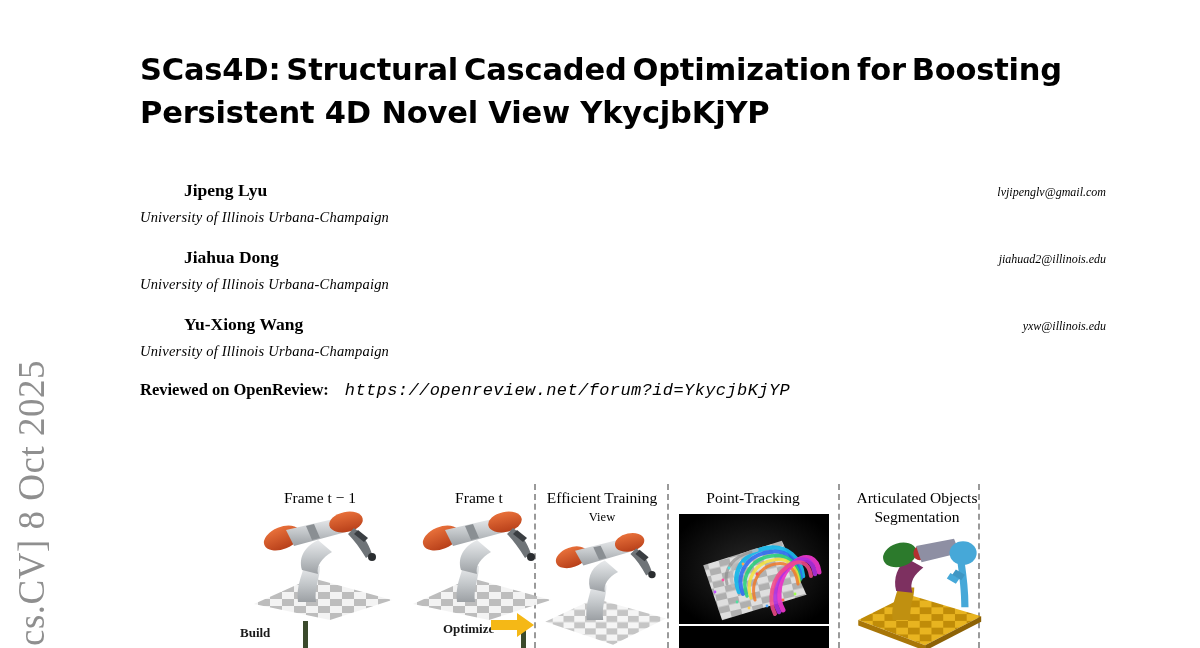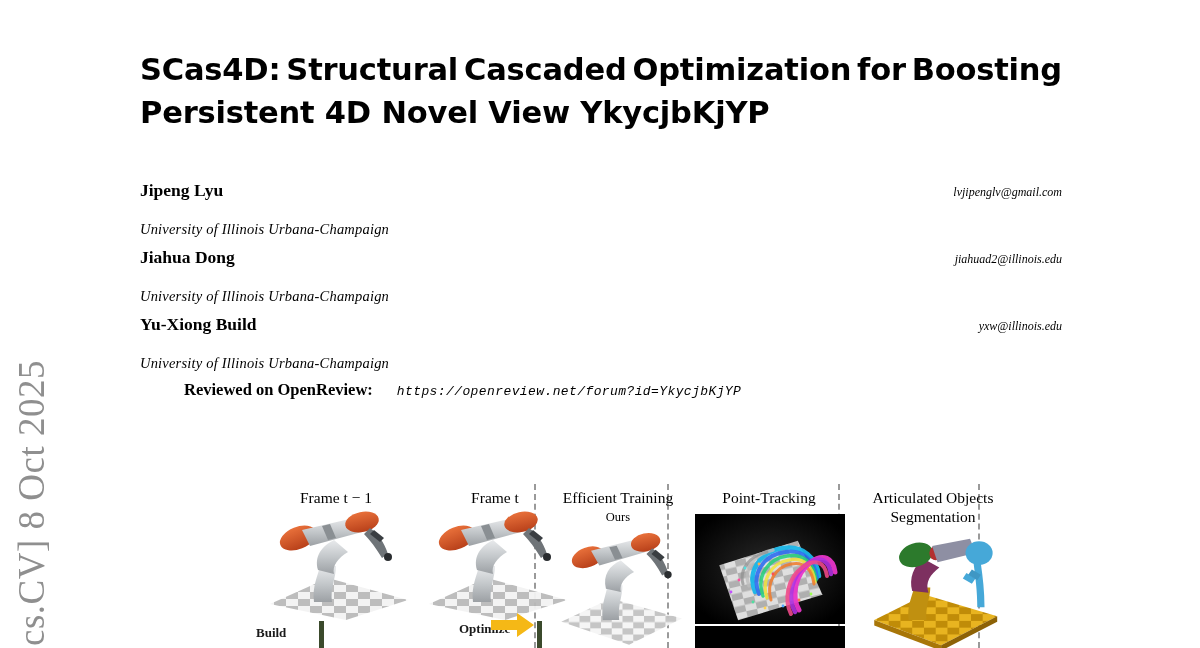--- a/index.html
+++ b/index.html
@@ -59,73 +59,73 @@
   }
   #title .line2 { display: block; }
 
   
   .author-block { position: absolute; left: 140px; width: 922px; }
   .author-row {
     display: flex;
     justify-content: space-between;
     align-items: baseline;
     width: 100%;
+    margin-left: 44px;
   }
   .author-name {
     font-family: "Liberation Serif", serif;
     font-weight: bold;
     font-size: 17.5px;
     color: #000;
   }
   .author-email {
     font-family: "Liberation Serif", serif;
     font-style: italic;
     font-size: 12px;
     color: #000;
   }
   .author-affil {
     font-family: "Liberation Serif", serif;
     font-style: italic;
     font-size: 14.5px;
     color: #000;
-    margin-top: 20px;
+    margin-top: 8px;
     letter-spacing: 0.2px;
   }
 
   #reviewed-line {
     position: absolute;
     left: 140px;
     top: 380px;
     display: flex;
     align-items: baseline;
     white-space: nowrap;
   }
   #reviewed-label {
     font-family: "Liberation Serif", serif;
     font-weight: bold;
     font-size: 16.5px;
-    margin-left: 44px;
   }
   #reviewed-url {
     font-family: "Liberation Mono", monospace;
     font-style: italic;
-    font-size: 13px;
-    margin-left: 24px;
+    font-size: 17px;
+    margin-left: 16px;
     letter-spacing: 0.4px;
   }
 
   
   #figure {
     position: absolute;
     left: 232px;
     top: 484px;
     width: 760px;
     height: 164px;
   }
-  .panel { position: absolute; top: 0; margin-left: 16px; }
+  .panel { position: absolute; top: 0; }
   .panel-caption {
     position: absolute;
     top: 4px;
     width: 100%;
     text-align: center;
     font-family: "Liberation Serif", serif;
     font-size: 15.5px;
     line-height: 19px;
     color: #000;
     white-space: nowrap;
@@ -207,21 +207,21 @@
 <div class="author-block" style="top:247px">
   <div class="author-row">
     <span class="author-name">Jiahua Dong</span>
     <span class="author-email">jiahuad2@illinois.edu</span>
   </div>
   <div class="author-affil">University of Illinois Urbana-Champaign</div>
 </div>
 
 <div class="author-block" style="top:314px">
   <div class="author-row">
-    <span class="author-name">Yu-Xiong Build</span>
+    <span class="author-name">Yu-Xiong Wang</span>
     <span class="author-email">yxw@illinois.edu</span>
   </div>
   <div class="author-affil">University of Illinois Urbana-Champaign</div>
 </div>
 
 <div id="reviewed-line">
   <span id="reviewed-label">Reviewed on OpenReview:</span>
   <span id="reviewed-url">https://openreview.net/forum?id=YkycjbKjYP</span>
 </div>
 
@@ -308,21 +308,21 @@
   </div>
 
   <div class="arrow-wrap" style="left:259px; top:128px; width:44px; height:26px;">
     <svg width="44" height="26" viewBox="0 0 44 26">
       <polygon points="0,8 26,8 26,1 43,13 26,25 26,18 0,18" fill="#f5b816"></polygon>
     </svg>
   </div>
 
   <div class="panel" style="left:306px; width:128px; height:164px;">
     <div class="panel-caption">Efficient Training</div>
-    <div class="sub-caption" style="top:26px;">Ours</div>
+    <div class="sub-caption" style="top:26px;">View</div>
     <div class="render" style="left:4px; top:42px; width:124px; height:122px;">
       <svg width="124" height="122" viewBox="0 0 150 140">
         <defs>
           <pattern id="checker3" width="26" height="15" patternUnits="userSpaceOnUse">
             <rect width="26" height="15" fill="#f4f4f4"></rect>
             <rect width="13" height="7.5" fill="#c2c2c2"></rect>
             <rect x="13" y="7.5" width="13" height="7.5" fill="#c2c2c2"></rect>
           </pattern>
         </defs>
         <g>

